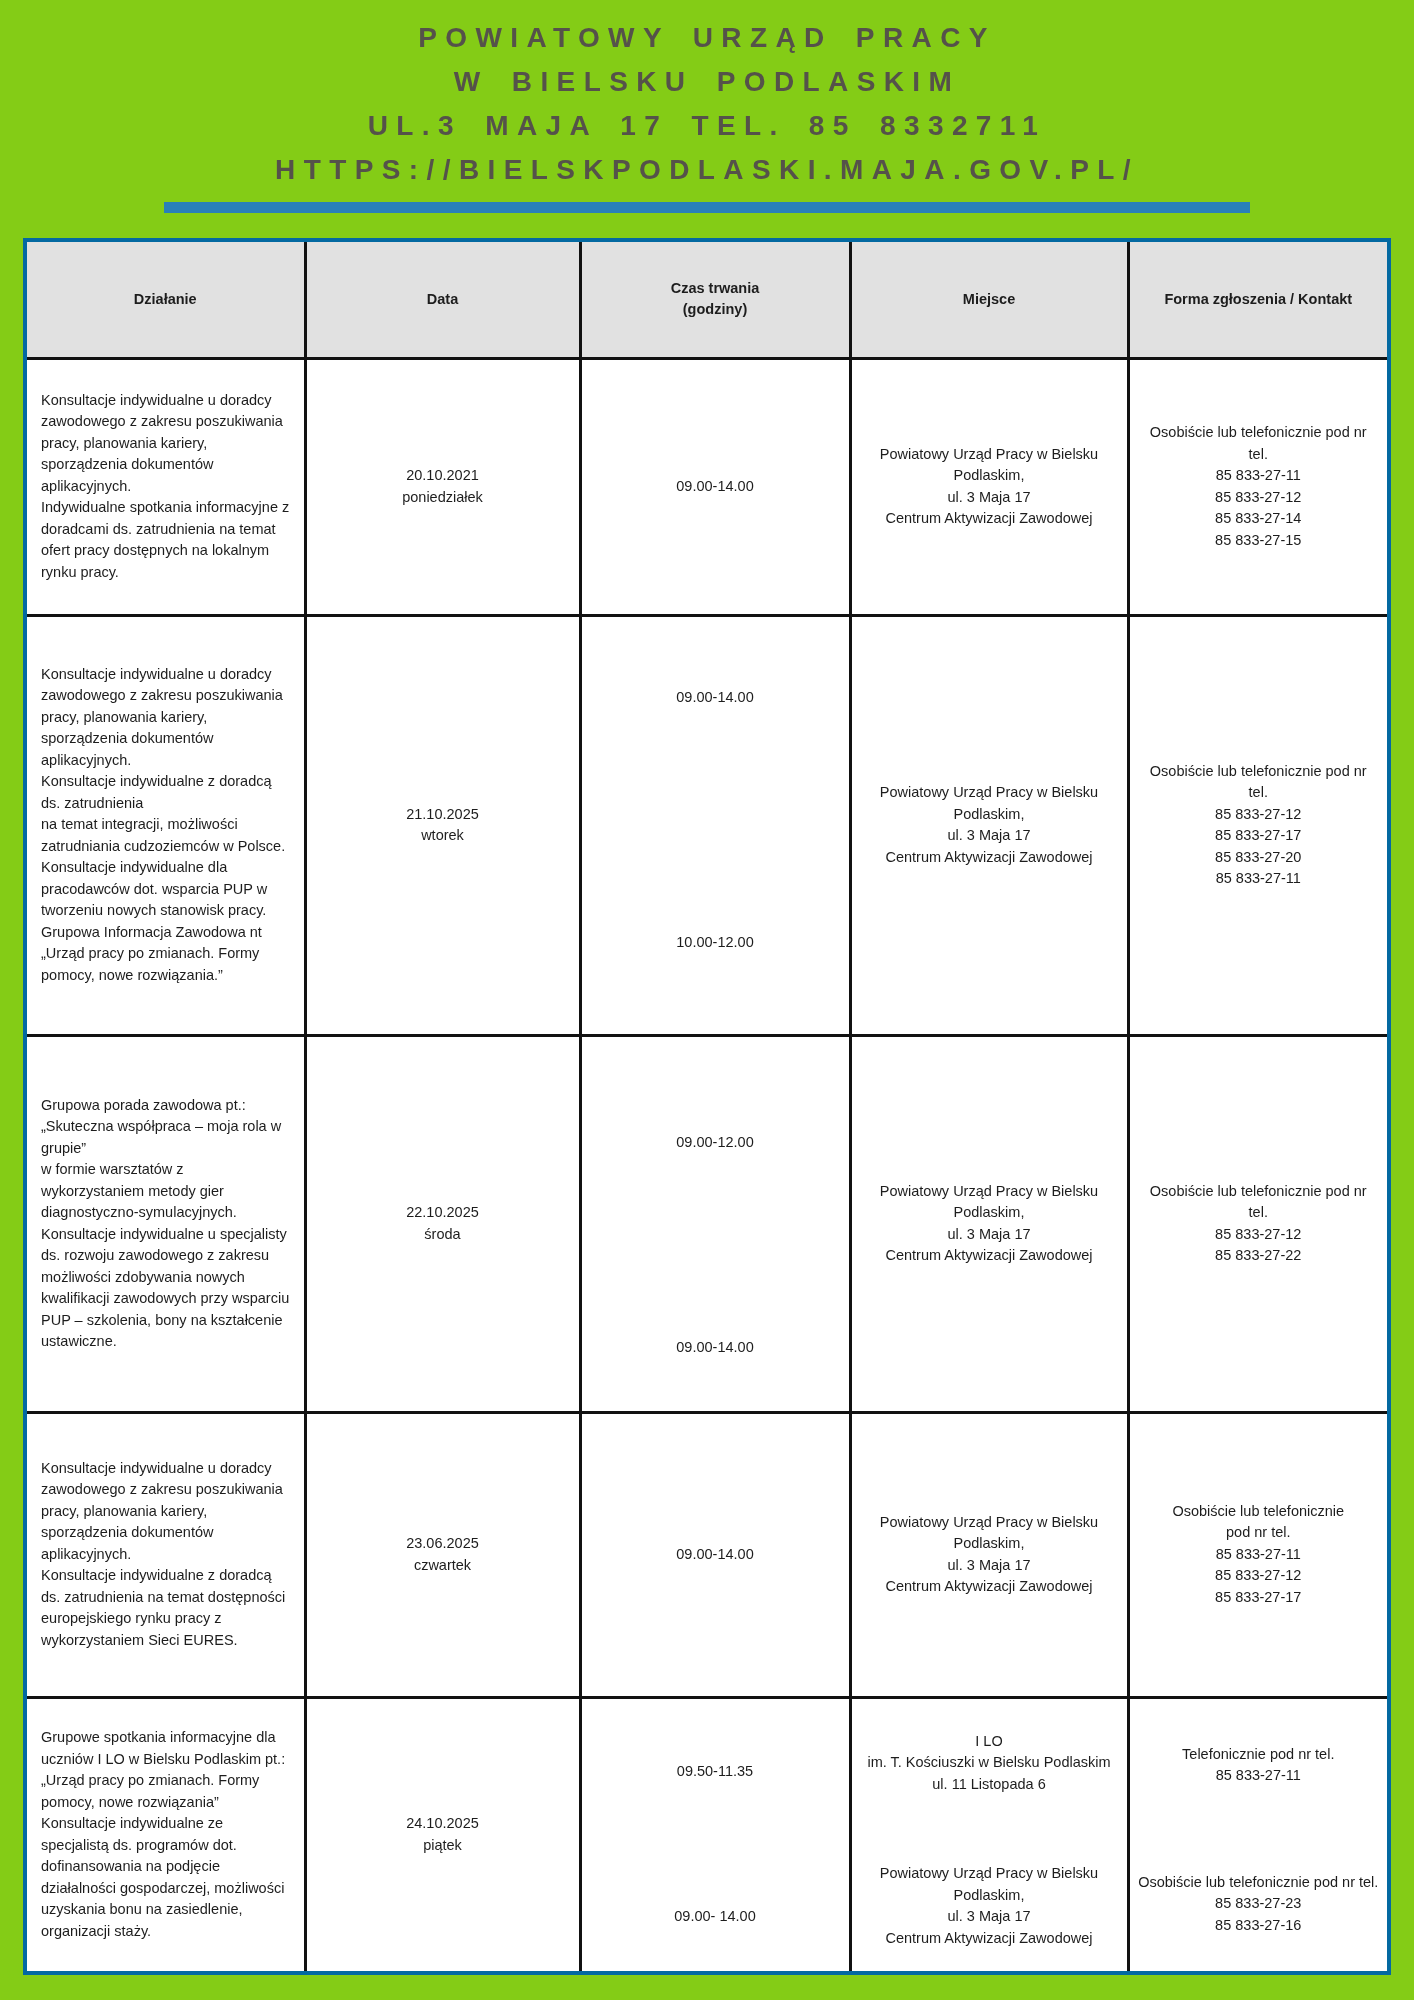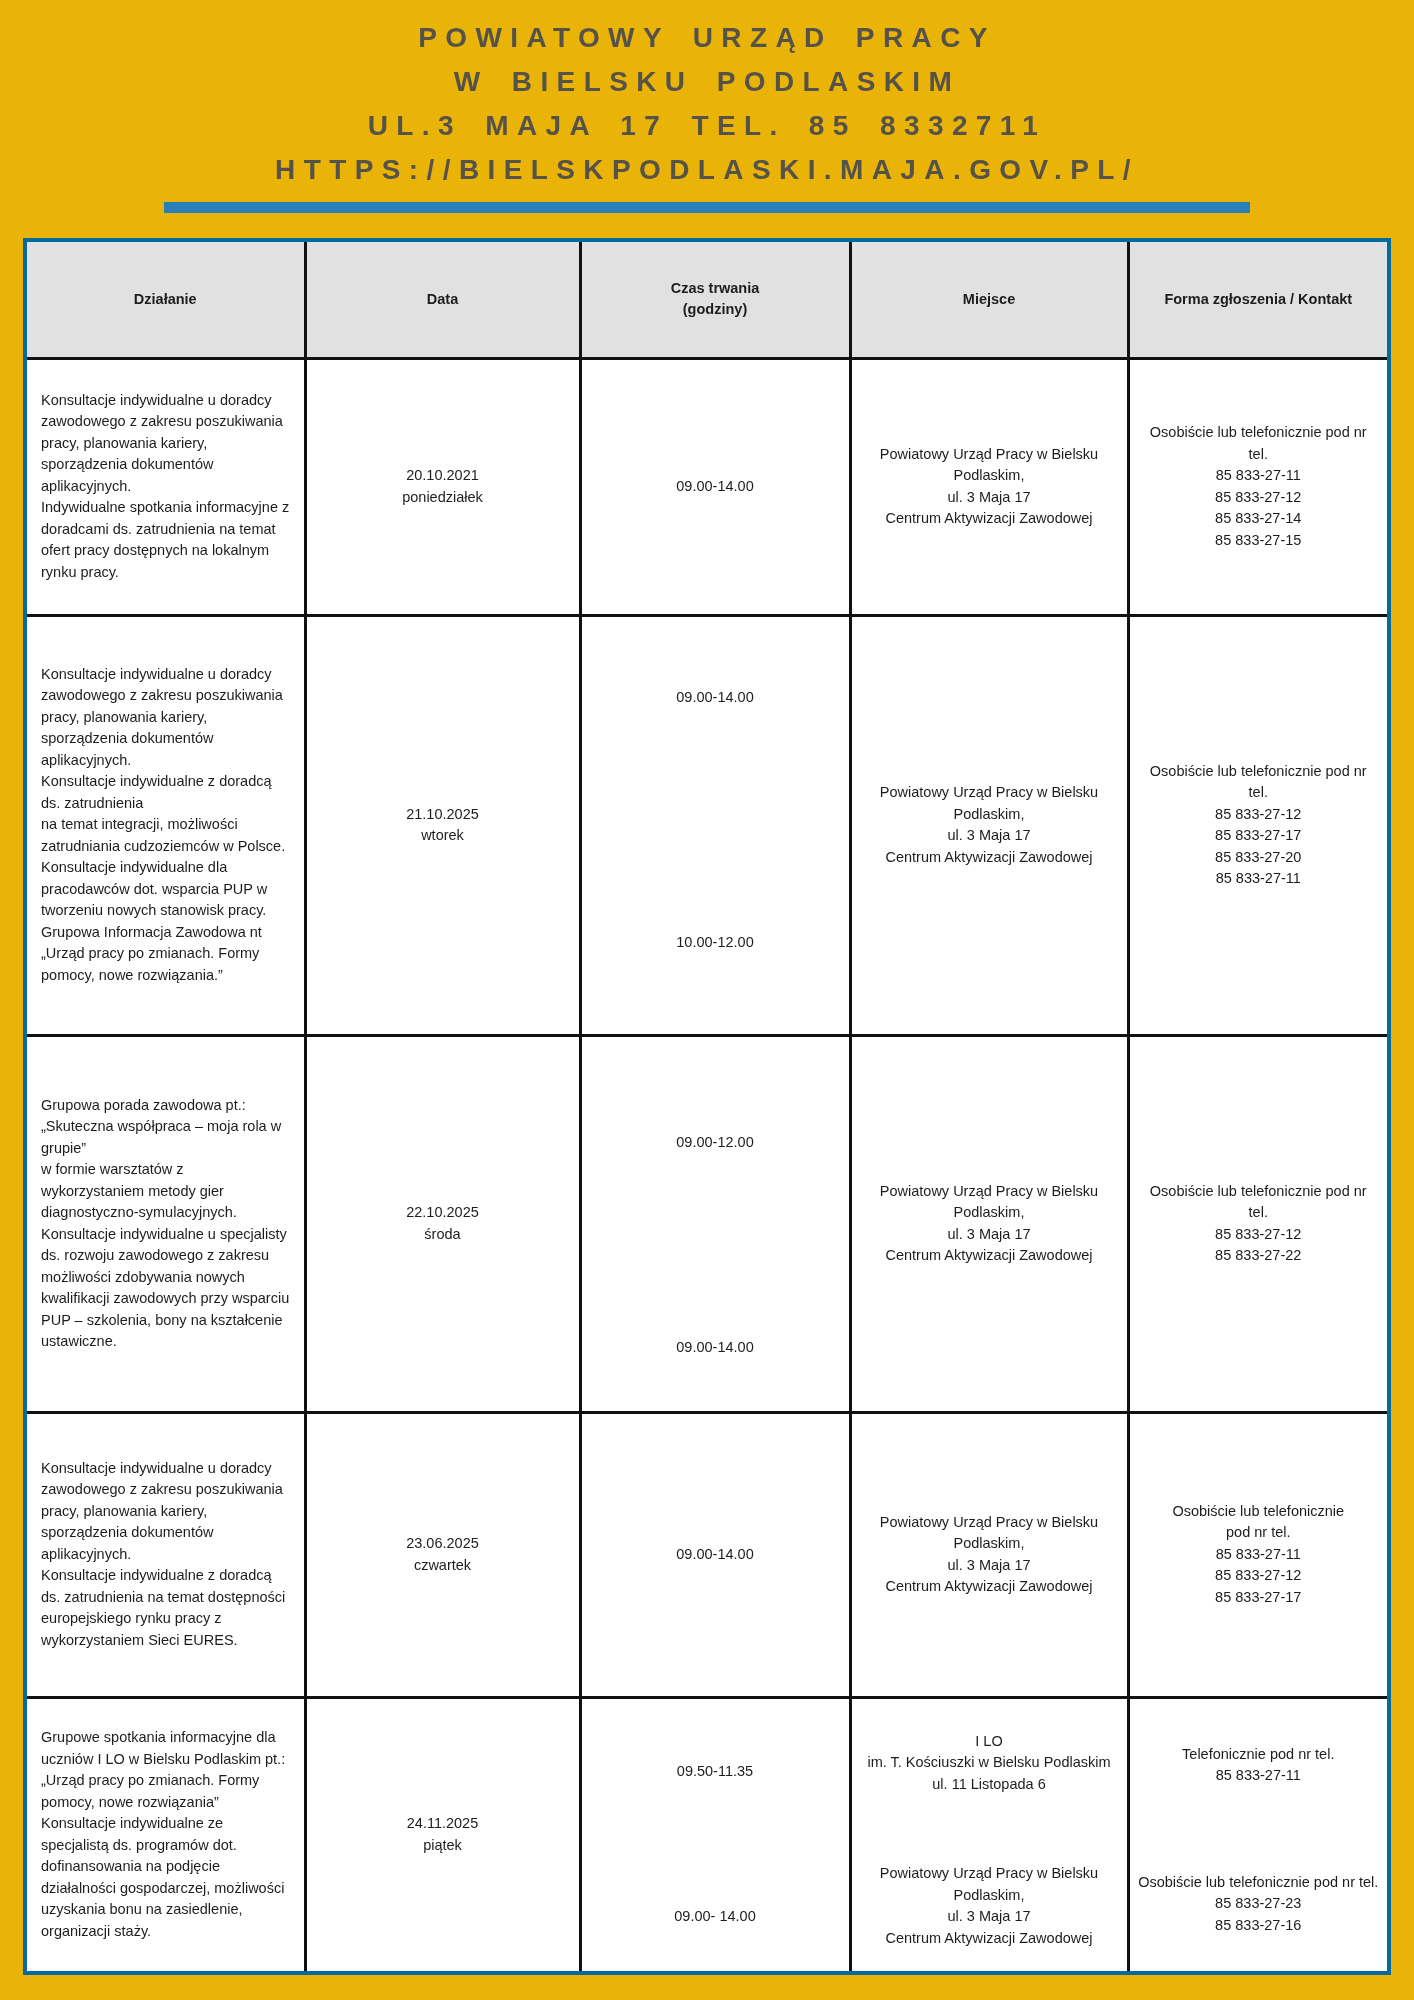--- a/index.html
+++ b/index.html
@@ -1,19 +1,19 @@
 <!DOCTYPE html>
 <html lang="pl"><head>
 <meta charset="utf-8">
 <style>
   html,body{margin:0;padding:0;}
   body{font-family:"Liberation Sans","DejaVu Sans",sans-serif;}
   .page{
     width:1414px;height:2000px;
-    background:#eab308;
+    background:#84cc16;
     position:relative;
     overflow:hidden;
   }
   
   .hdr{padding-top:16px;text-align:center;}
   .hdr-line{
     font-size:28px;font-weight:700;line-height:44px;
     letter-spacing:.30em;word-spacing:.25em;
     color:#55524A;
     white-space:nowrap;
@@ -171,21 +171,21 @@
         <td class="c-contact">Osobiście lub telefonicznie
 pod nr tel.
 85 833-27-11
 85 833-27-12
 85 833-27-17</td>
       </tr>
 
       <tr class="r5">
         <td class="c-action">Grupowe spotkania informacyjne dla uczniów I LO w Bielsku Podlaskim pt.: „Urząd pracy po zmianach. Formy pomocy, nowe rozwiązania”
 Konsultacje indywidualne ze specjalistą ds. programów dot. dofinansowania na podjęcie działalności gospodarczej, możliwości uzyskania bonu na zasiedlenie, organizacji staży.</td>
-        <td class="c-date">24.11.2025
+        <td class="c-date">24.10.2025
 piątek</td>
         <td class="c-time split">
           <div class="stack">
             <div>09.50-11.35</div>
             <div>09.00- 14.00</div>
           </div>
         </td>
         <td class="c-place split">
           <div class="stack">
             <div>I LO

